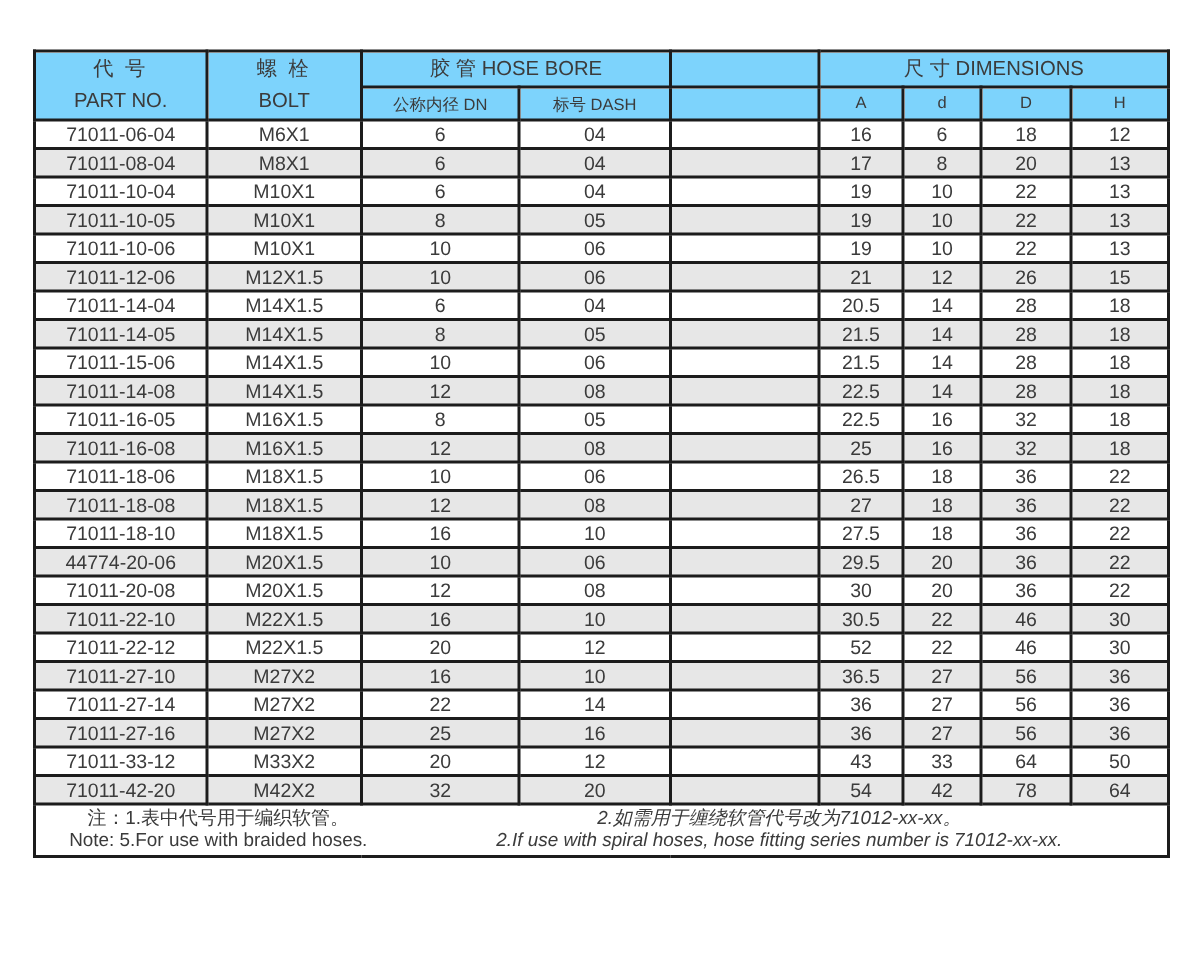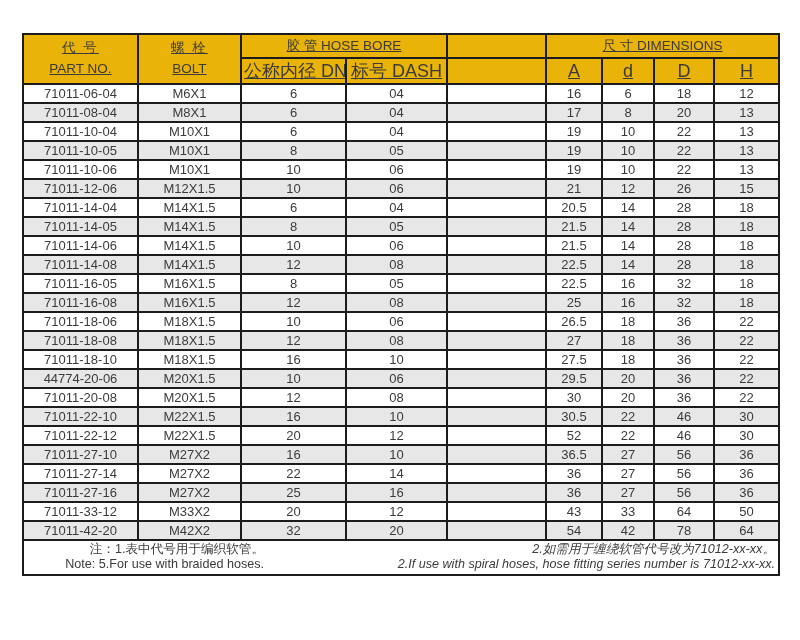--- a/index.html
+++ b/index.html
@@ -22,31 +22,31 @@
   table.spec th, table.spec td {
     border: 2px solid #1c1c1c;
     text-align: center;
     vertical-align: middle;
     padding: 0 2px;
     font-weight: normal;
     color: #3b3b3b;
     overflow: hidden;
     white-space: nowrap;
   }
-  thead th { background: #eab308; text-decoration: underline; }
+  thead th { background: #7dd3fc; }
   thead tr.h1 th { height: 24px; font-size: 13.5px; }
-  thead tr.h2 th { height: 22px; font-size: 18px; }
+  thead tr.h2 th { height: 22px; font-size: 11px; }
   th.two-line { line-height: 1.55; font-size: 13.5px; }
   th.two-line .zh { letter-spacing: 2px; }
   tbody tr { height: 19px; margin-top: 36px; }
   tbody tr.shade td { background: #e7e7e7; }
   tbody td { font-size: 13px; }
   tr.notes-row td {
     height: 34px;
-    text-align: right;
+    text-align: center;
     background: #ffffff;
     padding: 1px 3px 2px 3px;
     font-size: 12.6px;
     white-space: normal;
   }
   .note-line { display: flex; line-height: 15px; }
   .note-line .part1 { width: 237px; flex: 0 0 237px; }
   .note-line .part2 { flex: 1; font-style: italic; }
 </style>
 </head>
@@ -172,21 +172,21 @@
           <td>M14X1.5</td>
           <td>8</td>
           <td>05</td>
           <td></td>
           <td>21.5</td>
           <td>14</td>
           <td>28</td>
           <td>18</td>
         </tr>
         <tr>
-          <td>71011-14-06</td>
+          <td>71011-15-06</td>
           <td>M14X1.5</td>
           <td>10</td>
           <td>06</td>
           <td></td>
           <td>21.5</td>
           <td>14</td>
           <td>28</td>
           <td>18</td>
         </tr>
         <tr class="shade">

